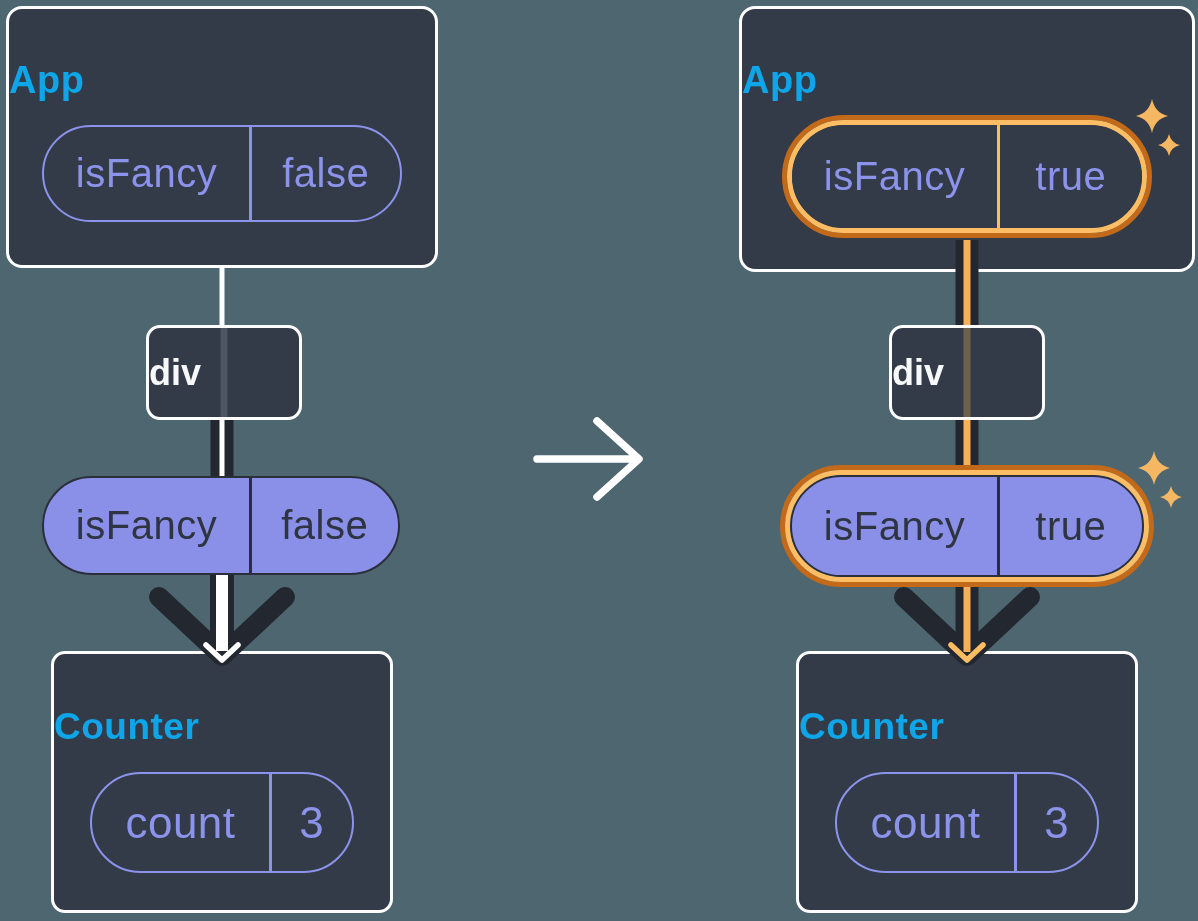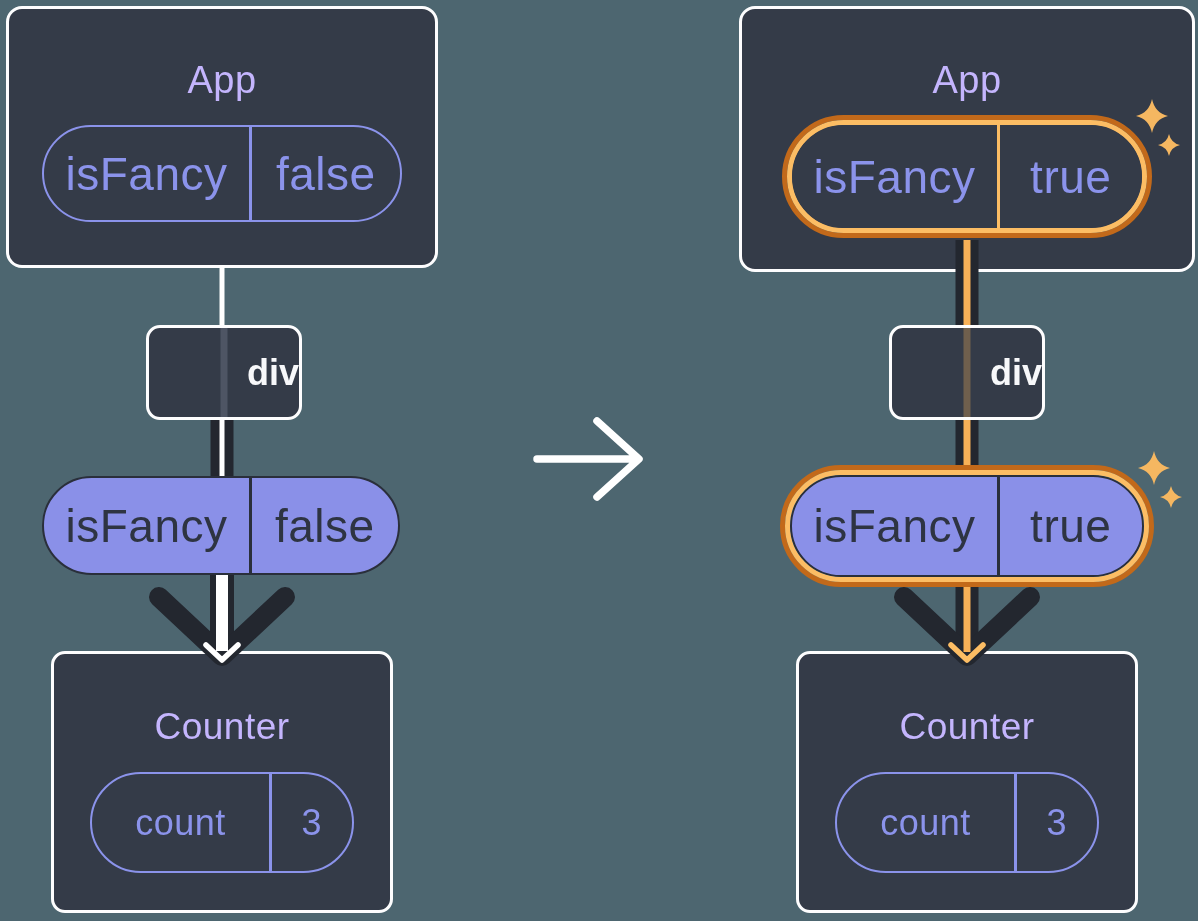--- a/index.html
+++ b/index.html
@@ -8,64 +8,64 @@
     position:relative; width:1198px; height:921px; overflow:hidden;
     background:#4D6670;
     font-family:"Liberation Sans", sans-serif;
   }
   
   .card {
     position:absolute; background:#343B48;
     border:3px solid #FDFDFE; border-radius:16px; z-index:1;
   }
   .card-title {
-    position:absolute; left:0; right:0; text-align:center;
-    color:#c4b5fd; font-size:38px; font-weight:400; letter-spacing:0.5px;
+    position:absolute; left:0; right:0; 
+    color:#0ea5e9; font-size:38px; font-weight:700; letter-spacing:0.5px;
   }
   
   .pill {
     position:absolute; display:flex; align-items:stretch;
     border-radius:70px; z-index:4; overflow:hidden;
   }
   .pill-outline { border:2.5px solid #8B93EB; color:#8B93EB; }
   .pill-filled  { background:#8A90E8; border:2.5px solid #2A2F3B; color:#2E3442; }
   .cell {
     display:flex; align-items:center; justify-content:center;
-    font-size:46px; letter-spacing:0.5px;
+    font-size:40px; letter-spacing:0.5px;
   }
   .cell-name  { width:205px; flex:0 0 auto; }
   .cell-value { flex:1 1 auto; }
   .divider { flex:0 0 auto; width:2.5px; align-self:stretch; }
   .divider-purple { background:#8B93EB; }
   .divider-dark   { background:#2A2F3B; }
   .divider-orange { background:#FCBD64; }
   .bold { font-weight:400; }
   
-  .pill-small .cell { font-size:36px; }
+  .pill-small .cell { font-size:44px; }
   .pill-small .cell-name { width:177px; }
   
   .ring-outer {
     position:absolute; z-index:4;
     border:5px solid #C2691A; border-radius:70px;
   }
   .ring-inner {
     width:100%; height:100%;
     border:5px solid #FCBD64; border-radius:62px;
     display:flex; overflow:hidden;
   }
   .ring-pill {
     flex:1; display:flex; align-items:stretch; border-radius:54px; overflow:hidden;
   }
   .ring-pill-dark   { background:#343B48; color:#8B93EB; }
   .ring-pill-purple { background:#8A90E8; color:#2E3442; border:2.5px solid #2A2F3B; }
   
   .div-box {
     position:absolute; width:156px; height:95px; z-index:3;
     background:#343B48; border:3px solid #FDFDFE; border-radius:14px;
-    display:flex; align-items:center; justify-content:flex-end;
+    display:flex; align-items:center; justify-content:flex-start;
   }
   .div-stripe {
     position:absolute; top:0; bottom:0; left:50%;
     transform:translateX(-50%); width:7px;
   }
   .stripe-white  { background:rgba(205,212,245,0.17); }
   .stripe-orange { background:rgba(250,178,89,0.30); }
   .div-label { position:relative; color:#F7F8FA; font-size:36px; font-weight:600; }
   
   .wires { position:absolute; left:0; top:0; z-index:2; pointer-events:none; }

